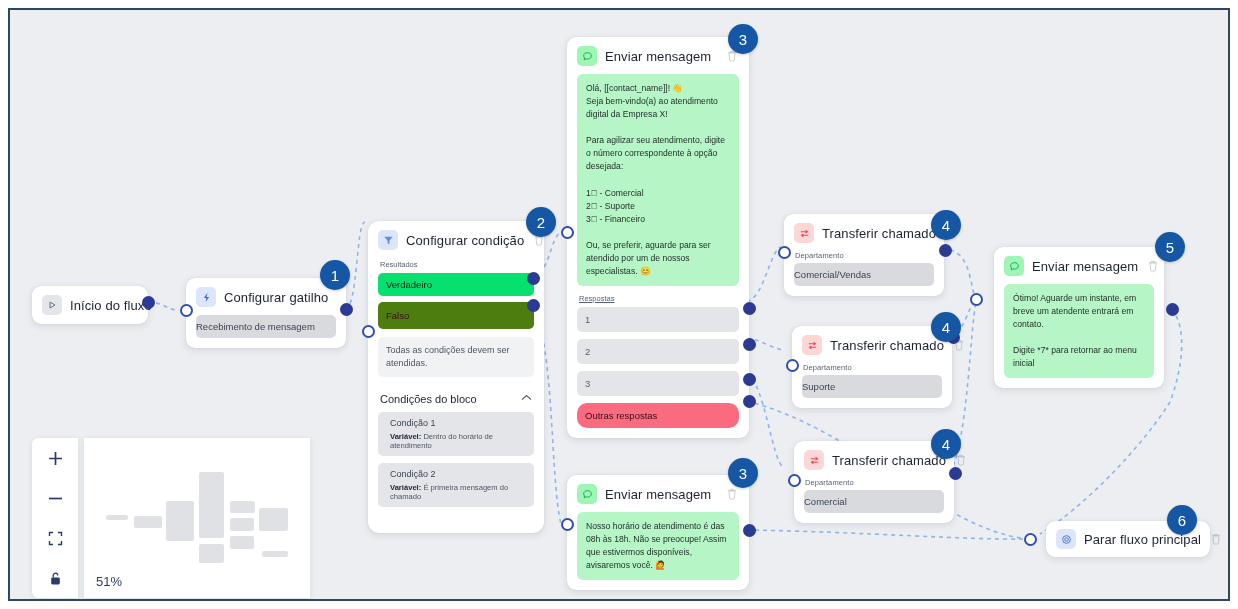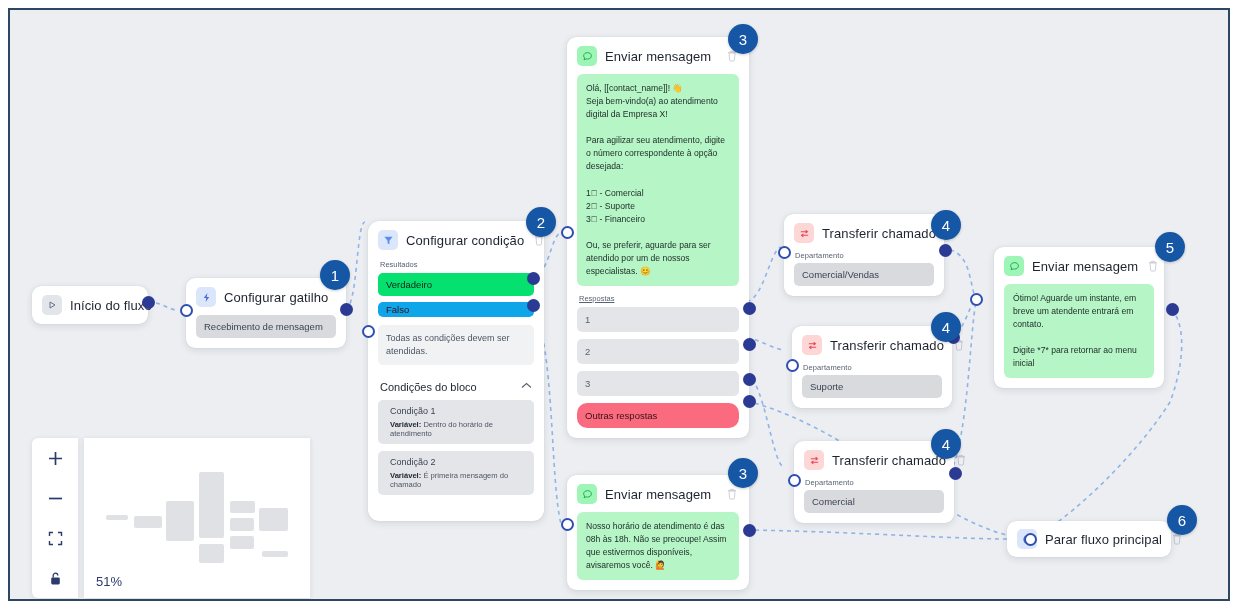--- a/index.html
+++ b/index.html
@@ -68,43 +68,43 @@
   
   .field-label {
     font-size: 7.5px;
     color: #596273;
     margin: 0 0 3px 1px;
     letter-spacing: .1px;
   }
   .grey-pill {
     background: #d8dade;
     border-radius: 5px;
-    padding: 6px 8px;
+    padding: 6px 0;
     font-size: 9.5px;
     color: #3b4354;
   }
   .green-msg {
     background: #b6f5c6;
     border-radius: 6px;
     padding: 8px 9px;
     font-size: 8.6px;
     line-height: 1.52;
     color: #20312a;
     white-space: pre-wrap;
   }
 
   .res-label { font-size: 7.5px; color: #596273; margin: 2px 0 4px 2px; }
   .res-true {
     background: #05e06e; border-radius: 5px;
     padding: 6px 8px; font-size: 9.5px; color: #0d2418;
     margin-bottom: 6px;
   }
   .res-false {
-    background: #0ea5e9; border-radius: 5px;
-    padding: 2px 8px; font-size: 9.5px; color: #3a0f16;
+    background: #4d7c0f; border-radius: 5px;
+    padding: 8px 8px; font-size: 9.5px; color: #3a0f16;
   }
   .note {
     background: #f1f2f4; border-radius: 5px;
     margin-top: 8px; padding: 7px 8px;
     font-size: 9px; line-height: 1.45; color: #4d5564;
   }
   .block-head {
     display: flex; align-items: flex-end; justify-content: space-between;
     margin: 10px 2px 7px 2px;
   }
@@ -445,21 +445,21 @@
         </span>
       </div>
       <div class="node-body">
         <div class="green-msg">Nosso horário de atendimento é das 08h às 18h. Não se preocupe! Assim que estivermos disponíveis, avisaremos você. 🙋</div>
       </div>
     </div>
     <div class="port-in" style="left:551px; top:508px;"></div>
     <div class="port-out" style="left:733px; top:514px;"></div>
 
     <div class="badge" style="left:1157px; top:495px;">6</div>
-    <div class="node" style="left:997px; top:511px; width:164px;">
+    <div class="node" style="left:1036px; top:511px; width:164px;">
       <div class="node-head" style="padding:8px 10px;">
         <span class="node-ico ico-blue">
           <svg width="11" height="11" viewBox="0 0 12 12">
               <circle cx="6" cy="6" r="4.2" fill="none" stroke="#4a6fd4" stroke-width="1"></circle>
               <rect x="4.3" y="4.3" width="3.4" height="3.4" rx=".6" fill="none" stroke="#4a6fd4" stroke-width="1"></rect>
             </svg>
         </span>
         <span class="node-title">Parar fluxo principal</span>
         <span class="trash">
           <svg width="14" height="14" viewBox="0 0 14 14">

